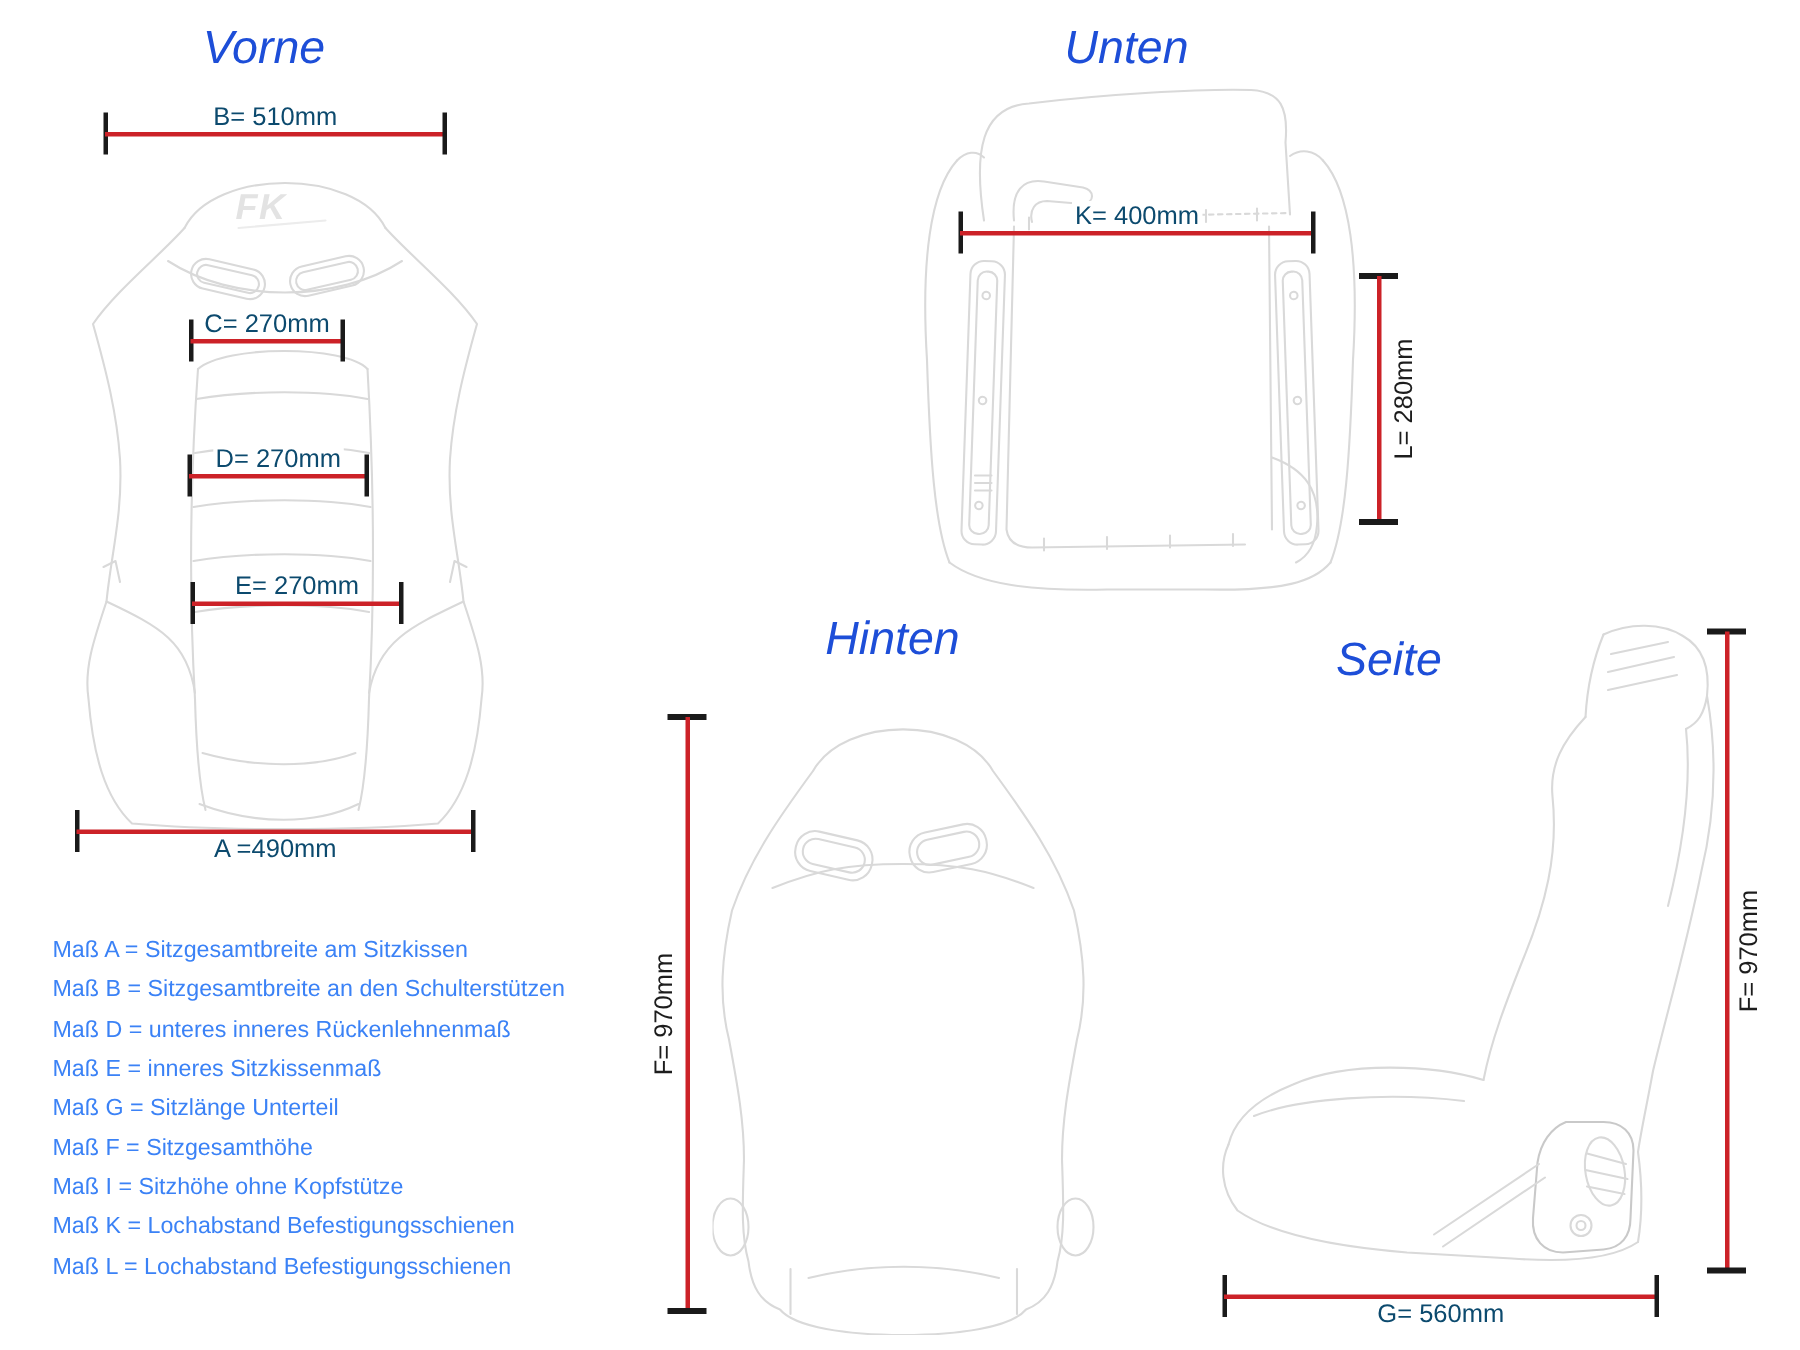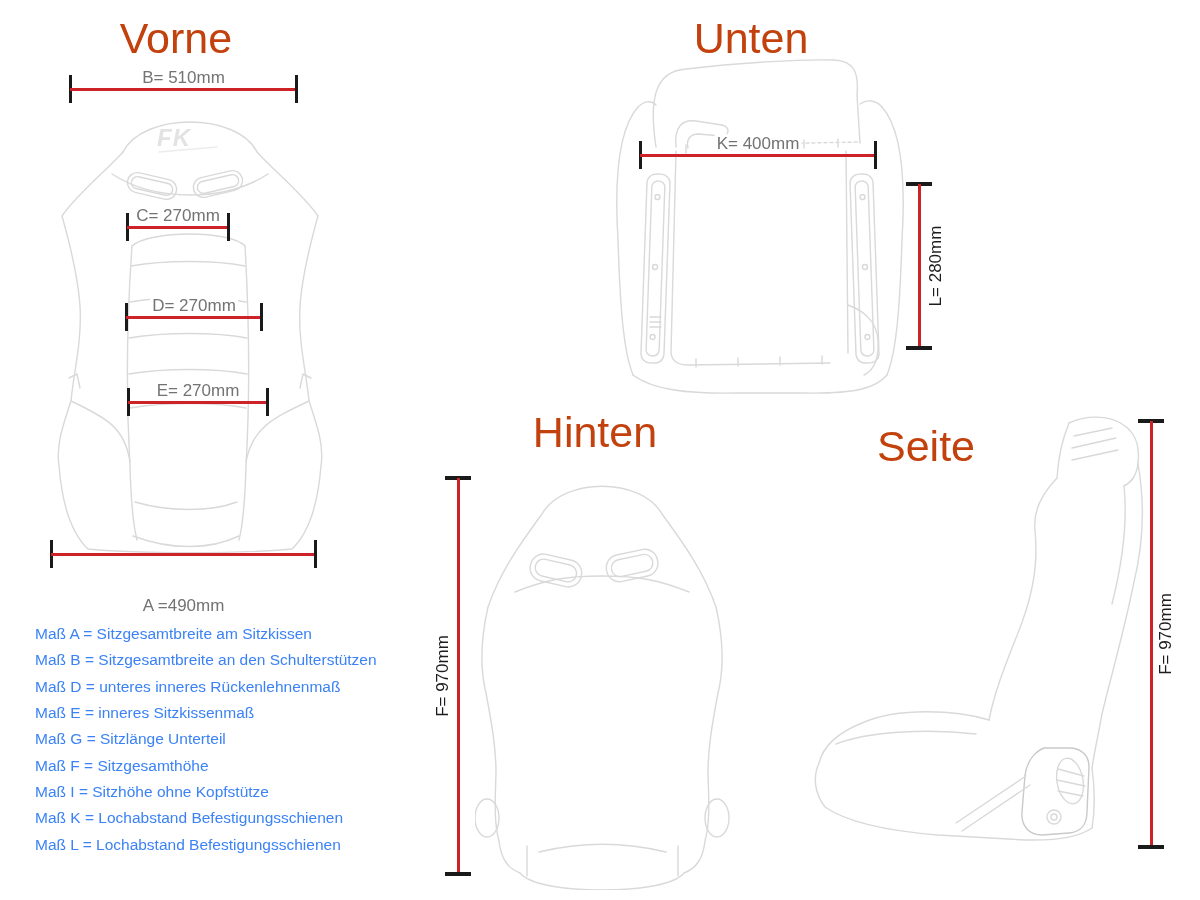--- a/index.html
+++ b/index.html
@@ -1,30 +1,30 @@
 <!DOCTYPE html>
 <html><head>
 <meta charset="utf-8">
 <style>
   html,body{margin:0;padding:0;background:#fff;}
   .stage{position:relative;width:1200px;height:900px;background:#ffffff;overflow:hidden;
          font-family:"Liberation Sans", sans-serif;color:#1d1d1d;}
-  .view-title{position:absolute;transform:translateX(-50%);font-size:43px;color:#c2410c;white-space:nowrap;z-index:3;}
+  .view-title{position:absolute;transform:translateX(-50%);font-size:31px;color:#1d4ed8;white-space:nowrap;z-index:3;font-style:italic;}
   .sketch{position:absolute;z-index:1;}
   .sketch path,.sketch rect,.sketch ellipse,.sketch circle{fill:none;stroke:#d9d9d9;stroke-width:1.4;stroke-linecap:round;stroke-linejoin:round;}
   .sketch .darker{stroke:#c9c9c9;}
   .sketch .logo{fill:#e3e3e3;stroke:none;font-family:"Liberation Sans",sans-serif;font-size:24px;font-weight:bold;font-style:italic;letter-spacing:1px;}
   .dim{position:absolute;z-index:2;}
   .dim-h{height:28px;}
   .dim-h .line{position:absolute;left:1px;right:1px;top:12.5px;height:3px;background:#cc2228;}
   .dim-h .tick{position:absolute;top:0;bottom:0;width:3px;background:#1a1a1a;}
   .dim-h .t-l{left:0;} .dim-h .t-r{right:0;}
   .dim-h .dim-label{position:absolute;left:50%;transform:translateX(-50%);bottom:15px;white-space:nowrap;
-                    font-size:17px;color:#737373;background:#fff;padding:0 2px;}
-  .dim-h.label-below .dim-label{bottom:auto;top:16px;margin-top:40px;}
+                    font-size:17px;color:#0c4a6e;background:#fff;padding:0 2px;}
+  .dim-h.label-below .dim-label{bottom:auto;top:16px;}
   .dim-v{width:26px;}
   .dim-v .line{position:absolute;top:2px;bottom:2px;left:11.5px;width:3px;background:#cc2228;}
   .dim-v .tick{position:absolute;left:0;right:0;height:4px;background:#1a1a1a;}
   .dim-v .t-t{top:0;} .dim-v .t-b{bottom:0;}
   .dim-v .dim-label{position:absolute;left:50%;top:50%;white-space:nowrap;font-size:17px;color:#1d1d1d;
                     transform:translate(calc(-50% + var(--lx,0px)),-50%) rotate(-90deg);}
   .legend{position:absolute;left:35px;top:621px;z-index:2;}
   .legend-item{font-size:15.5px;line-height:26.35px;color:#3b82f6;white-space:nowrap;}
 </style>
 </head>
@@ -71,21 +71,21 @@
     <span class="tick t-r"></span>
   </div>
 
   <div class="dim dim-h" style="left:126px;top:213px;width:104px;">
     <span class="dim-label">C= 270mm</span>
     <span class="tick t-l"></span>
     <span class="line"></span>
     <span class="tick t-r"></span>
   </div>
 
-  <div class="dim dim-h" style="left:125px;top:303px;width:121px;padding-left:17px;">
+  <div class="dim dim-h" style="left:125px;top:303px;width:121px;">
     <span class="dim-label">D= 270mm</span>
     <span class="tick t-l"></span>
     <span class="line"></span>
     <span class="tick t-r"></span>
   </div>
 
   <div class="dim dim-h" style="left:127px;top:388px;width:120px;padding-left:22px;">
     <span class="dim-label">E= 270mm</span>
     <span class="tick t-l"></span>
     <span class="line"></span>
@@ -195,20 +195,26 @@
     <path d="M150,409 L220,362 M156,417 L224,371"></path>
   </svg>
 
   <div class="dim dim-v" style="left:1138px;top:419px;height:430px;--lx:15px;">
     <span class="dim-label">F= 970mm</span>
     <span class="tick t-t"></span>
     <span class="line"></span>
     <span class="tick t-b"></span>
   </div>
 
+  <div class="dim dim-h label-below" style="left:815px;top:850px;width:291px;">
+    <span class="dim-label">G= 560mm</span>
+    <span class="tick t-l"></span>
+    <span class="line"></span>
+    <span class="tick t-r"></span>
+  </div>
 
   <div class="legend">
     <div class="legend-item">Maß A = Sitzgesamtbreite am Sitzkissen</div>
     <div class="legend-item">Maß B = Sitzgesamtbreite an den Schulterstützen</div>
     <div class="legend-item">Maß D = unteres inneres Rückenlehnenmaß</div>
     <div class="legend-item">Maß E = inneres Sitzkissenmaß</div>
     <div class="legend-item">Maß G = Sitzlänge Unterteil</div>
     <div class="legend-item">Maß F = Sitzgesamthöhe</div>
     <div class="legend-item">Maß I = Sitzhöhe ohne Kopfstütze</div>
     <div class="legend-item">Maß K = Lochabstand Befestigungsschienen</div>

